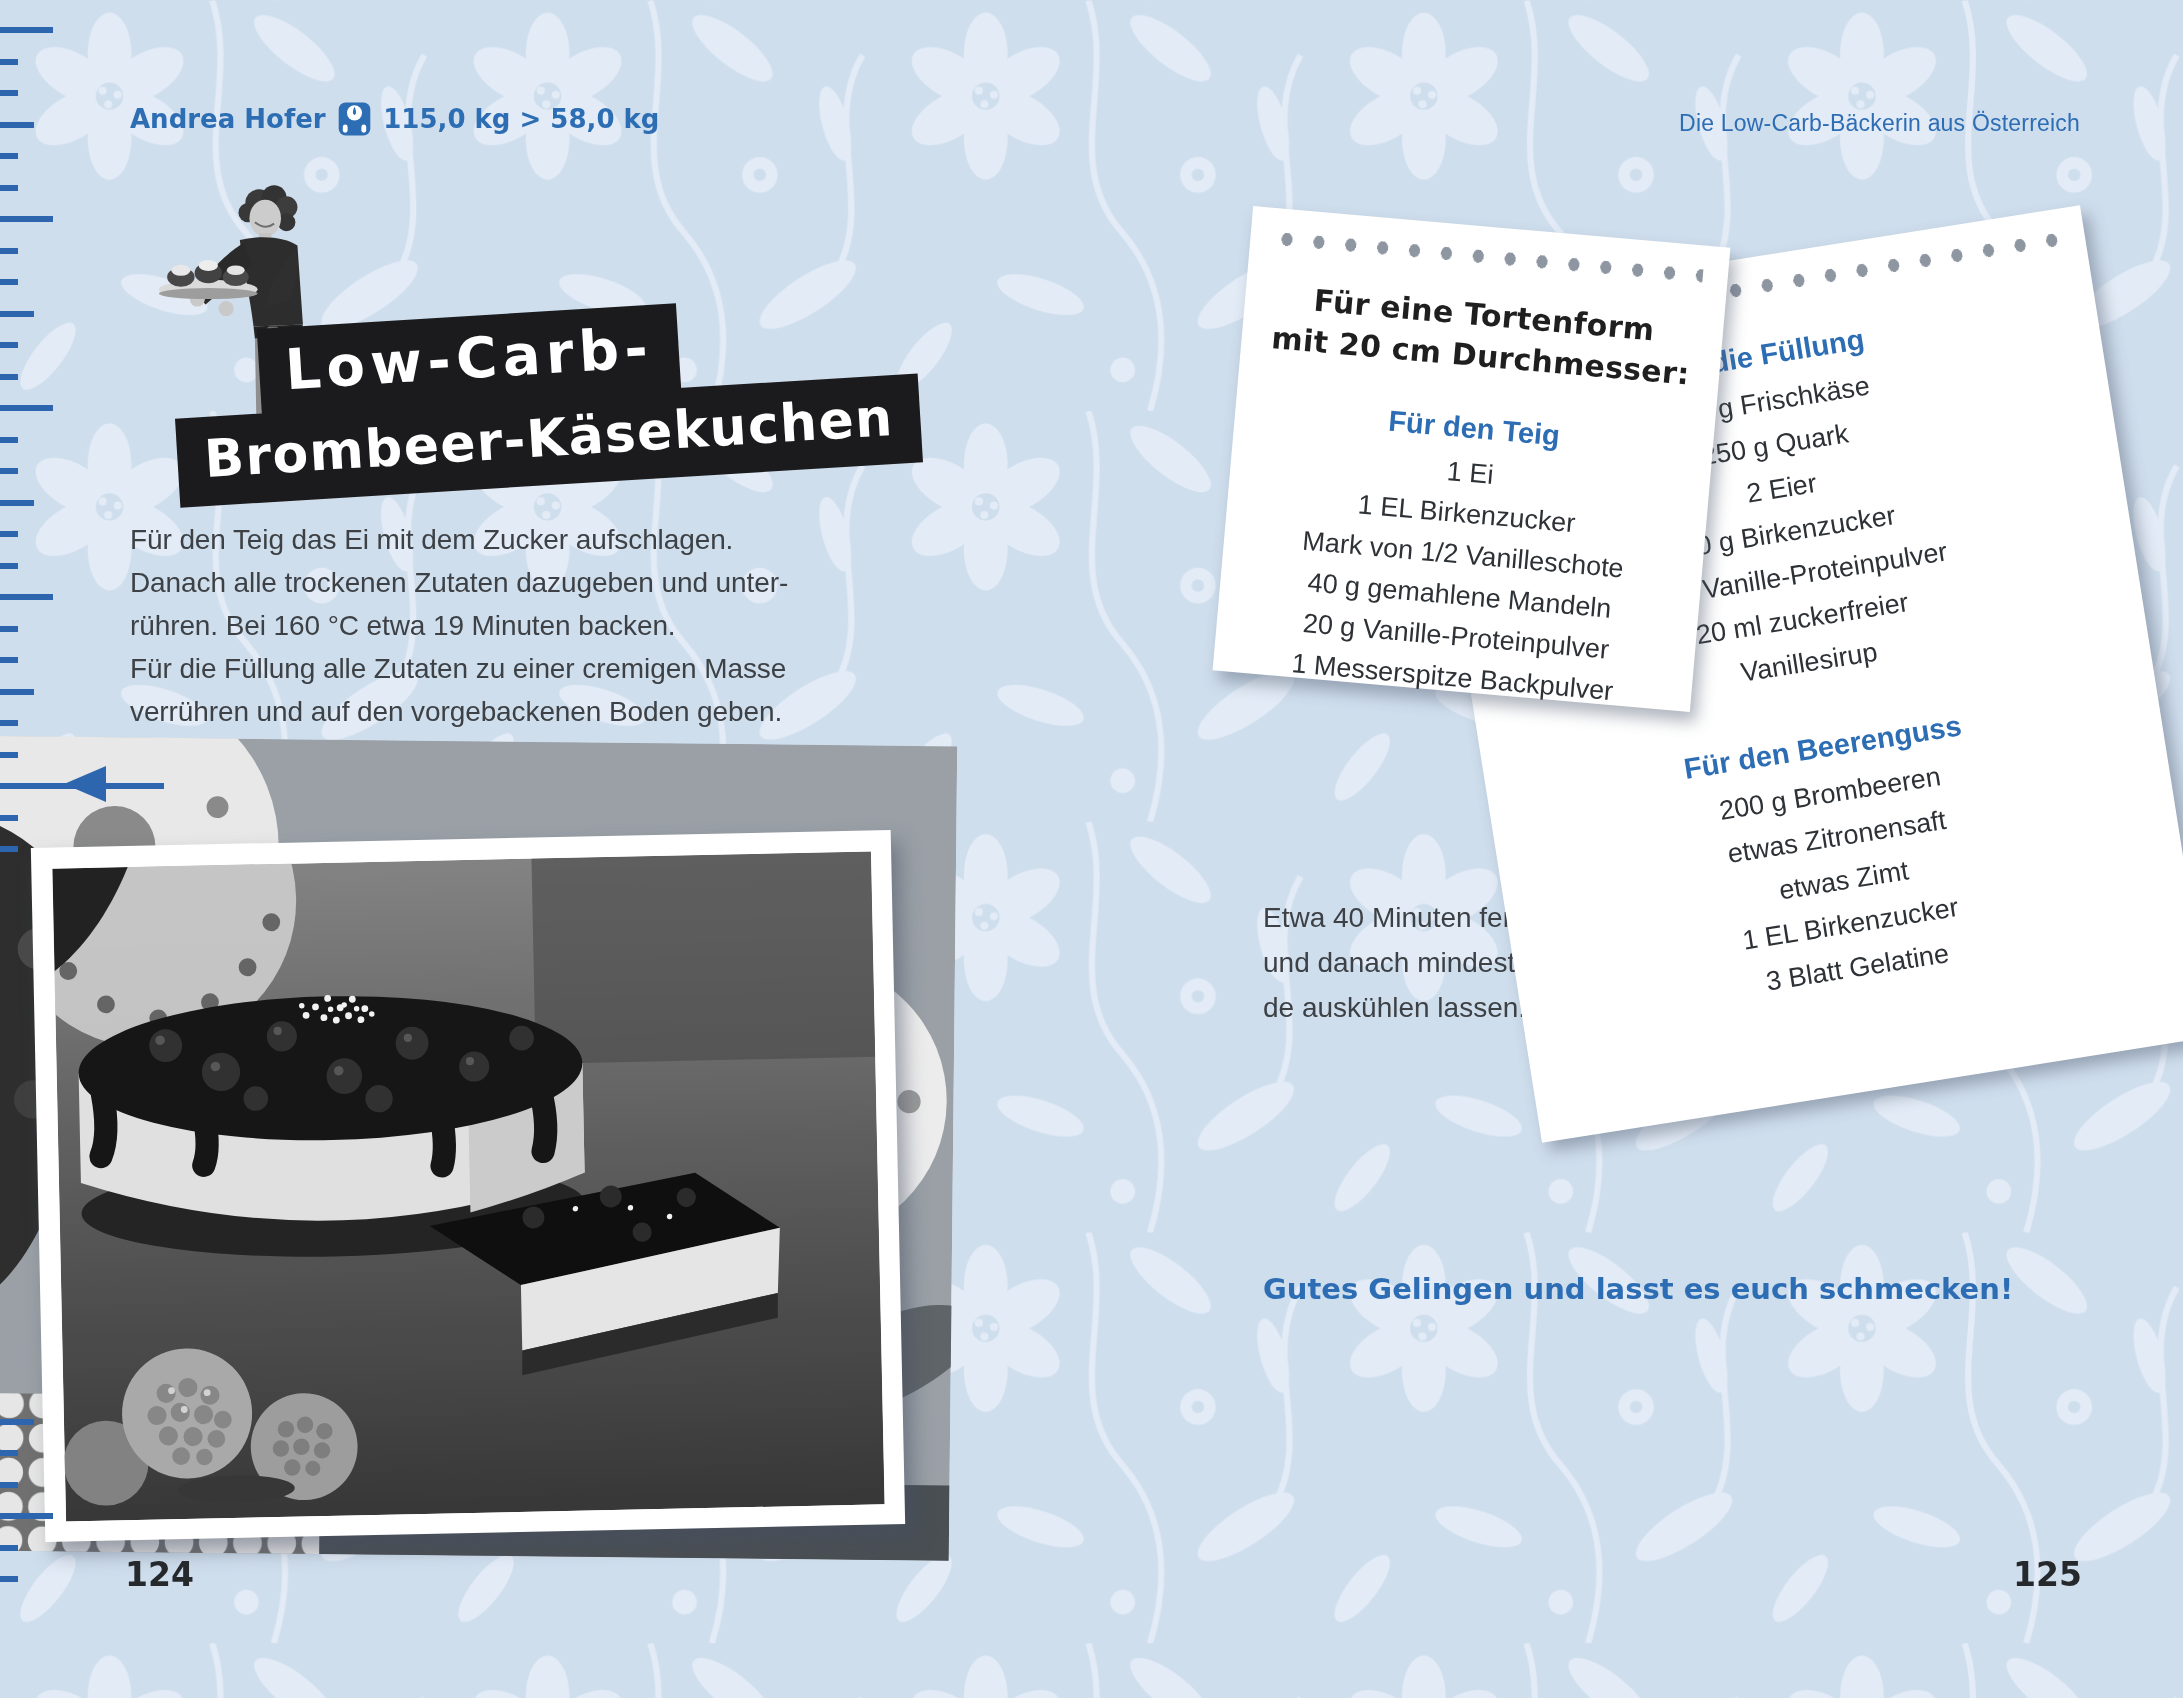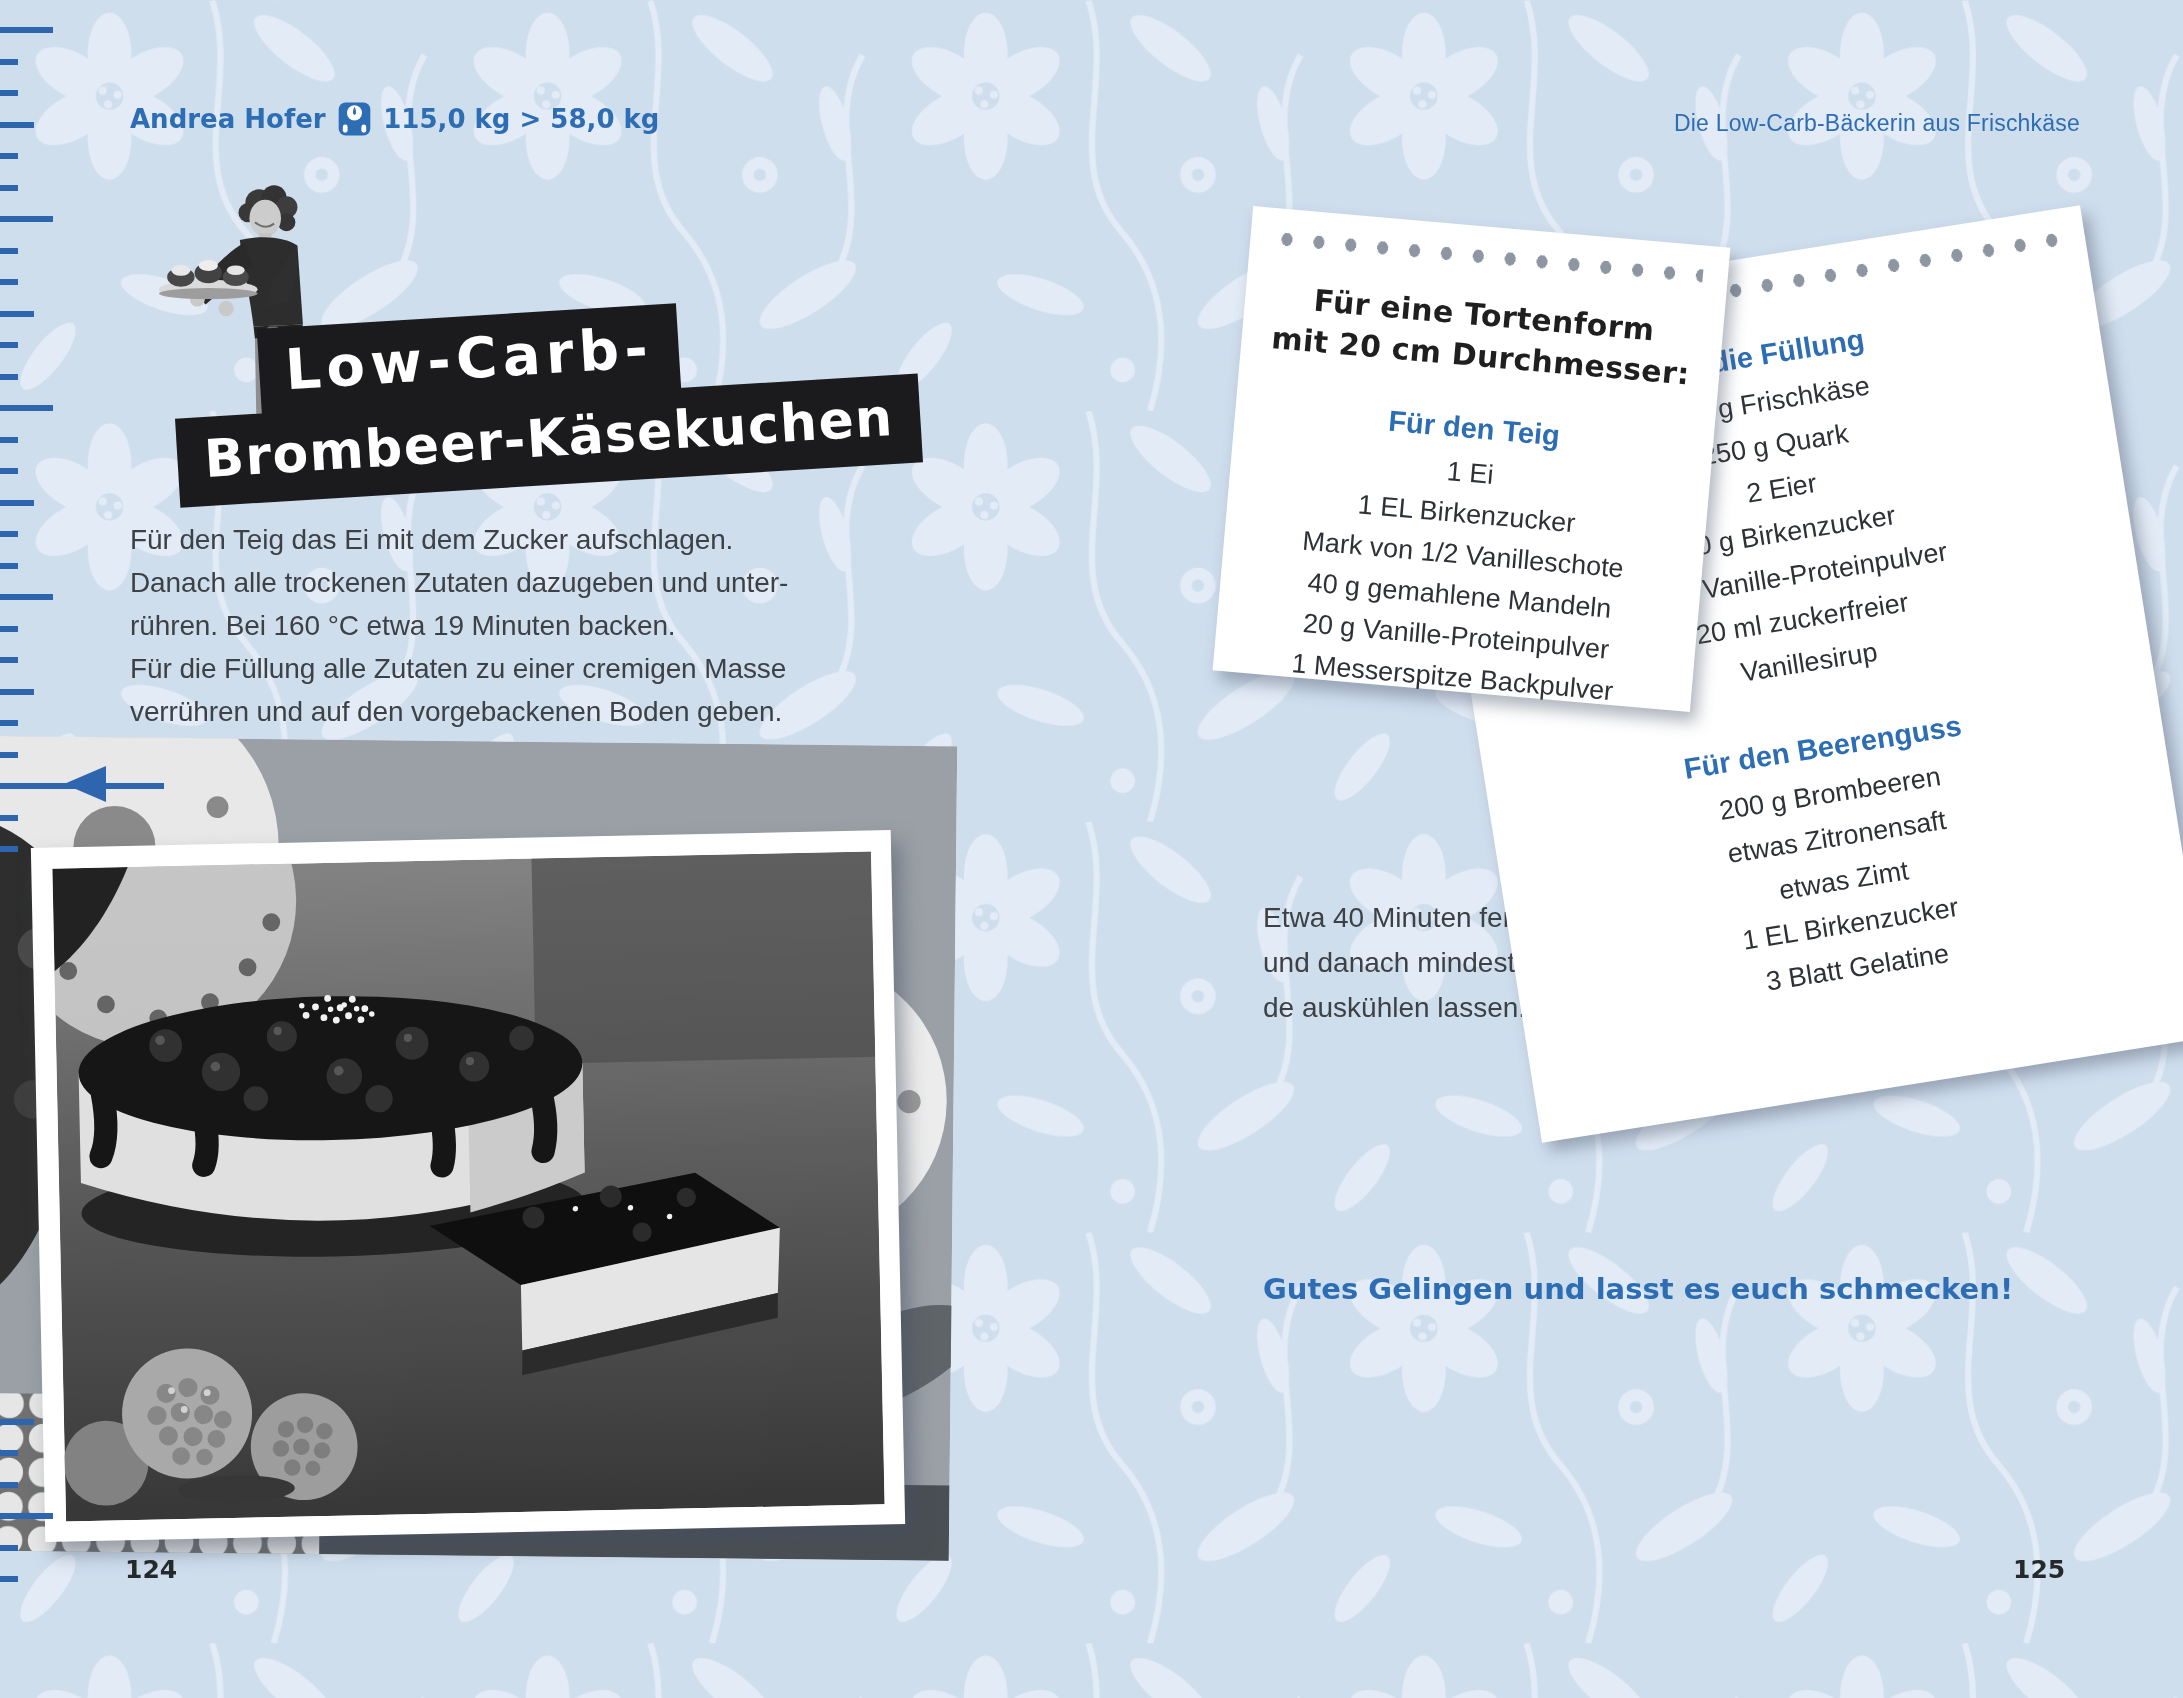--- a/index.html
+++ b/index.html
@@ -52,21 +52,21 @@
   .card2-inner{position:absolute;left:27px;right:27px;top:82px;}
   .gap{height:48px;}
 
   .baking-note{position:absolute;left:1263px;top:895px;font-size:28px;line-height:45px;color:#3d4145;
     white-space:pre-line;z-index:1;}
   .glaze-note{position:absolute;left:1263px;top:1108px;font-size:28px;line-height:45px;color:#3d4145;
     white-space:pre-line;z-index:2;}
   .closing{position:absolute;left:1263px;top:1272px;font-size:29px;font-weight:700;color:#2d6db4;
     font-family:"DejaVu Sans",sans-serif;z-index:2;white-space:nowrap;}
 
-  .pageno{position:absolute;font-family:"DejaVu Sans",sans-serif;font-weight:800;font-size:25px;
+  .pageno{position:absolute;font-family:"DejaVu Sans",sans-serif;font-weight:800;font-size:33px;
     color:#26292c;z-index:4;}
   .p124{left:125px;top:1555px;}
   .p125{left:2013px;top:1555px;}
 
   .woman{position:absolute;left:152px;top:177px;z-index:1;}
 </style>
 </head>
 <body>
 
 <div class="page">
@@ -148,21 +148,21 @@
         <rect x="1" y="2" width="46" height="48" rx="10" fill="#2d6db4"></rect>
         <circle cx="24" cy="17" r="11" fill="#ffffff"></circle>
         <path d="M24,8 C27,14 27,19 24,20 C21,19 21,14 24,8 Z" fill="#2d6db4"></path>
         <rect x="7" y="34" width="7" height="12" rx="3.5" fill="#ffffff"></rect>
         <rect x="34" y="34" width="7" height="12" rx="3.5" fill="#ffffff"></rect>
       </svg>
     </span>
     <span>115,0 kg &gt; 58,0 kg</span>
   </div>
 
-  <div class="tagline">Die Low-Carb-Bäckerin aus Frischkäse</div>
+  <div class="tagline">Die Low-Carb-Bäckerin aus Österreich</div>
 
   <div class="woman">
     <svg width="199" height="240" viewBox="0 0 290 350">
       <g>
         <circle cx="156" cy="38" r="20" fill="#3a3a3a"></circle>
           <circle cx="178" cy="30" r="18" fill="#333333"></circle>
         <circle cx="196" cy="44" r="16" fill="#3d3d3d"></circle>
           <circle cx="140" cy="52" r="14" fill="#383838"></circle>
         <circle cx="196" cy="66" r="13" fill="#353535"></circle>
         <ellipse cx="165" cy="60" rx="23" ry="27" fill="#cccccc"></ellipse>

